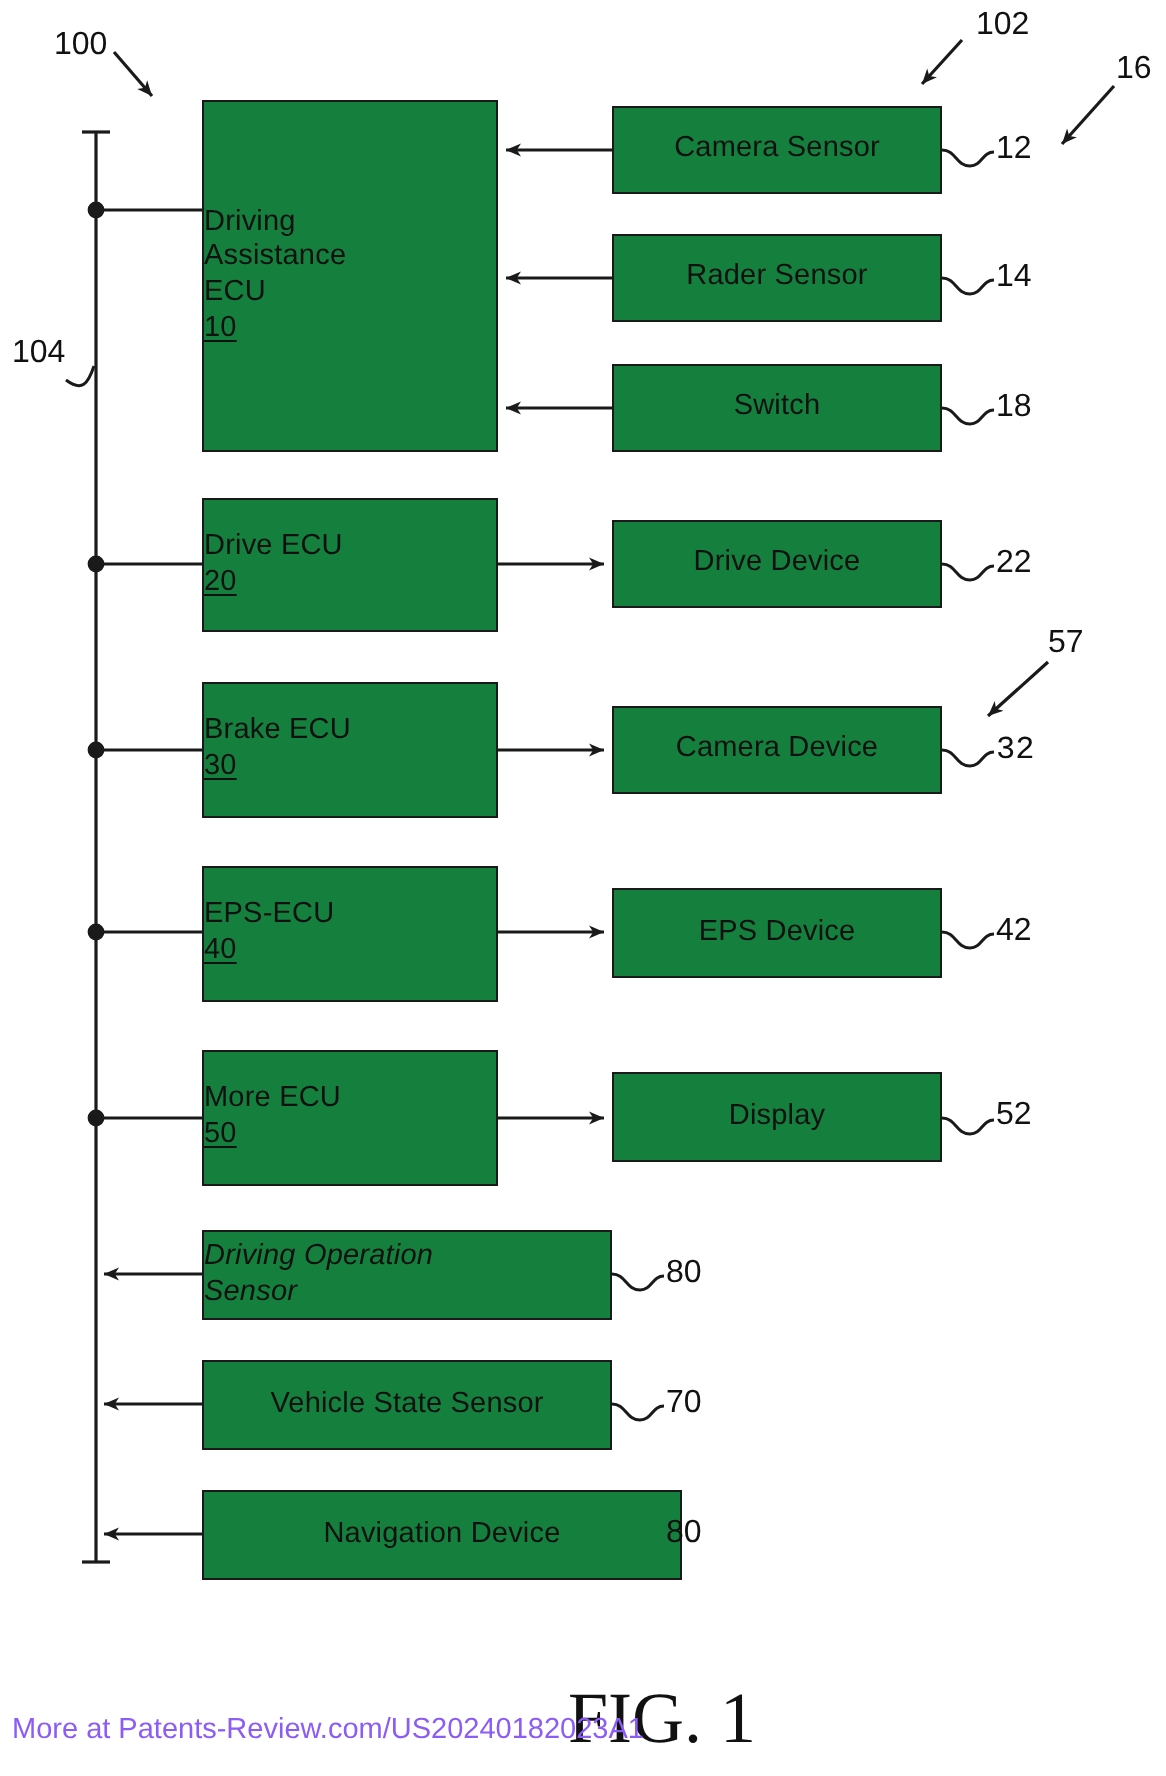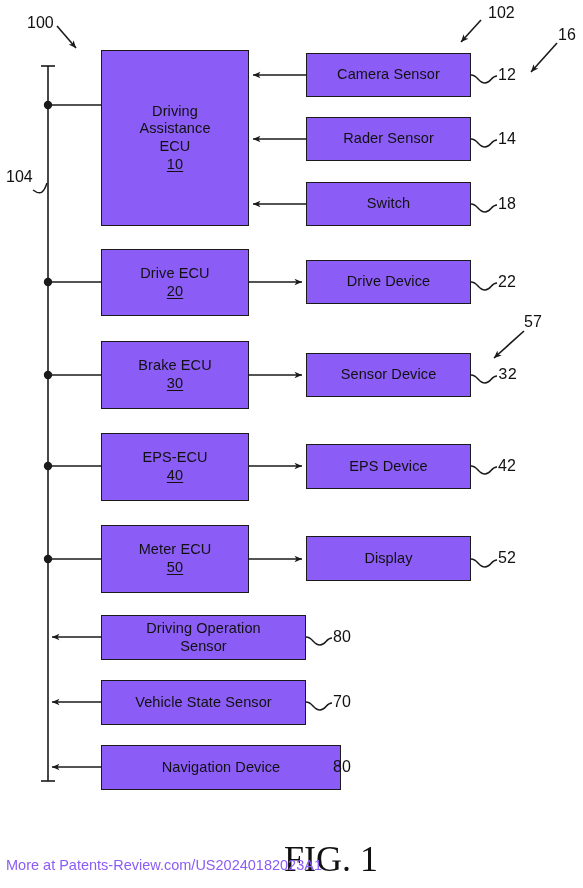--- a/index.html
+++ b/index.html
@@ -22,25 +22,25 @@
     position: absolute;
     left: 0;
     top: 0;
     width: 583px;
     height: 888px;
   }
   .node-box {
     position: absolute;
     box-sizing: border-box;
     border: 1.6px solid #1a1a1a;
-    background: #8b5cf6;
+    background: #15803d;
     display: flex;
     align-items: center;
     justify-content: center;
-    text-align: center;
+    text-align: left;
     line-height: 1.22;
     font-size: 14.5px;
     letter-spacing: 0.1px;
     color: #111111;
   }
   .node-box .label-stack {
     display: block;
     width: 100%;
   }
   .node-box .ref-underline {
@@ -178,49 +178,49 @@
   <div class="ref-num" style="left:498px; top:273px;">22</div>
 
   <div class="node-box" style="left:101px; top:341px; width:148px; height:68px;">
     <span class="label-stack">
       <span>Brake ECU</span>
       <span class="ref-underline">30</span>
     </span>
   </div>
 
   <div class="node-box" style="left:306px; top:353px; width:165px; height:44px;">
-    <span>Sensor Device</span>
+    <span>Camera Device</span>
   </div>
   <div class="ref-num" style="left:498px; top:366px;font-family:Liberation Mono, monospace;">32</div>
 
   <div class="node-box" style="left:101px; top:433px; width:148px; height:68px;">
     <span class="label-stack">
       <span>EPS-ECU</span>
       <span class="ref-underline">40</span>
     </span>
   </div>
 
   <div class="node-box" style="left:306px; top:444px; width:165px; height:45px;">
     <span>EPS Device</span>
   </div>
   <div class="ref-num" style="left:498px; top:457px;">42</div>
 
   <div class="node-box" style="left:101px; top:525px; width:148px; height:68px;">
     <span class="label-stack">
-      <span>Meter ECU</span>
+      <span>More ECU</span>
       <span class="ref-underline">50</span>
     </span>
   </div>
 
   <div class="node-box" style="left:306px; top:536px; width:165px; height:45px;">
     <span>Display</span>
   </div>
   <div class="ref-num" style="left:498px; top:549px;">52</div>
 
-  <div class="node-box" style="left:101px; top:615px; width:205px; height:45px;">
+  <div class="node-box" style="left:101px; top:615px; width:205px; height:45px;font-style:italic;">
     <span class="label-stack">
       <span>Driving Operation</span><br>
       <span>Sensor</span>
     </span>
   </div>
   <div class="ref-num" style="left:333px; top:628px;">80</div>
 
   <div class="node-box" style="left:101px; top:680px; width:205px; height:45px;">
     <span>Vehicle State Sensor</span>
   </div>

